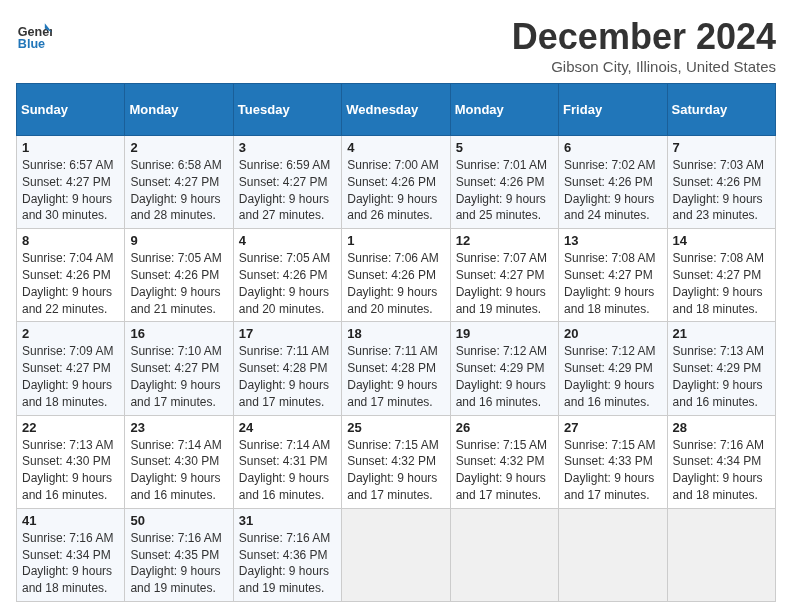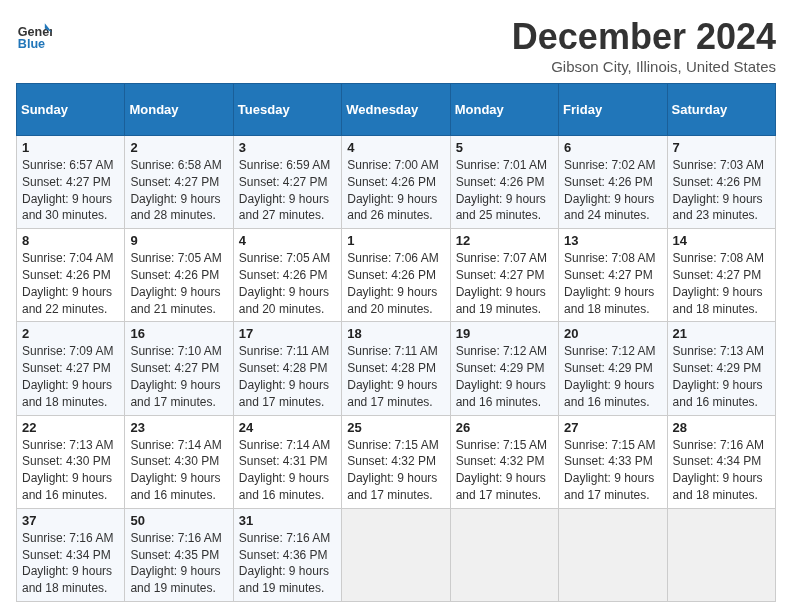--- a/index.html
+++ b/index.html
@@ -222,21 +222,21 @@
           <span class="day-number">27</span>
           <div class="cell-text">Sunrise: 7:15 AM<br>Sunset: 4:33 PM<br>Daylight: 9 hours and 17 minutes.</div>
         </td>
         <td>
           <span class="day-number">28</span>
           <div class="cell-text">Sunrise: 7:16 AM<br>Sunset: 4:34 PM<br>Daylight: 9 hours and 18 minutes.</div>
         </td>
       </tr>
       <tr class="last-row">
         <td>
-          <span class="day-number">37</span>
+          <span class="day-number">41</span>
           <div class="cell-text">Sunrise: 7:16 AM<br>Sunset: 4:34 PM<br>Daylight: 9 hours and 18 minutes.</div>
         </td>
         <td>
           <span class="day-number">50</span>
           <div class="cell-text">Sunrise: 7:16 AM<br>Sunset: 4:35 PM<br>Daylight: 9 hours and 19 minutes.</div>
         </td>
         <td>
           <span class="day-number">31</span>
           <div class="cell-text">Sunrise: 7:16 AM<br>Sunset: 4:36 PM<br>Daylight: 9 hours and 19 minutes.</div>
         </td>

